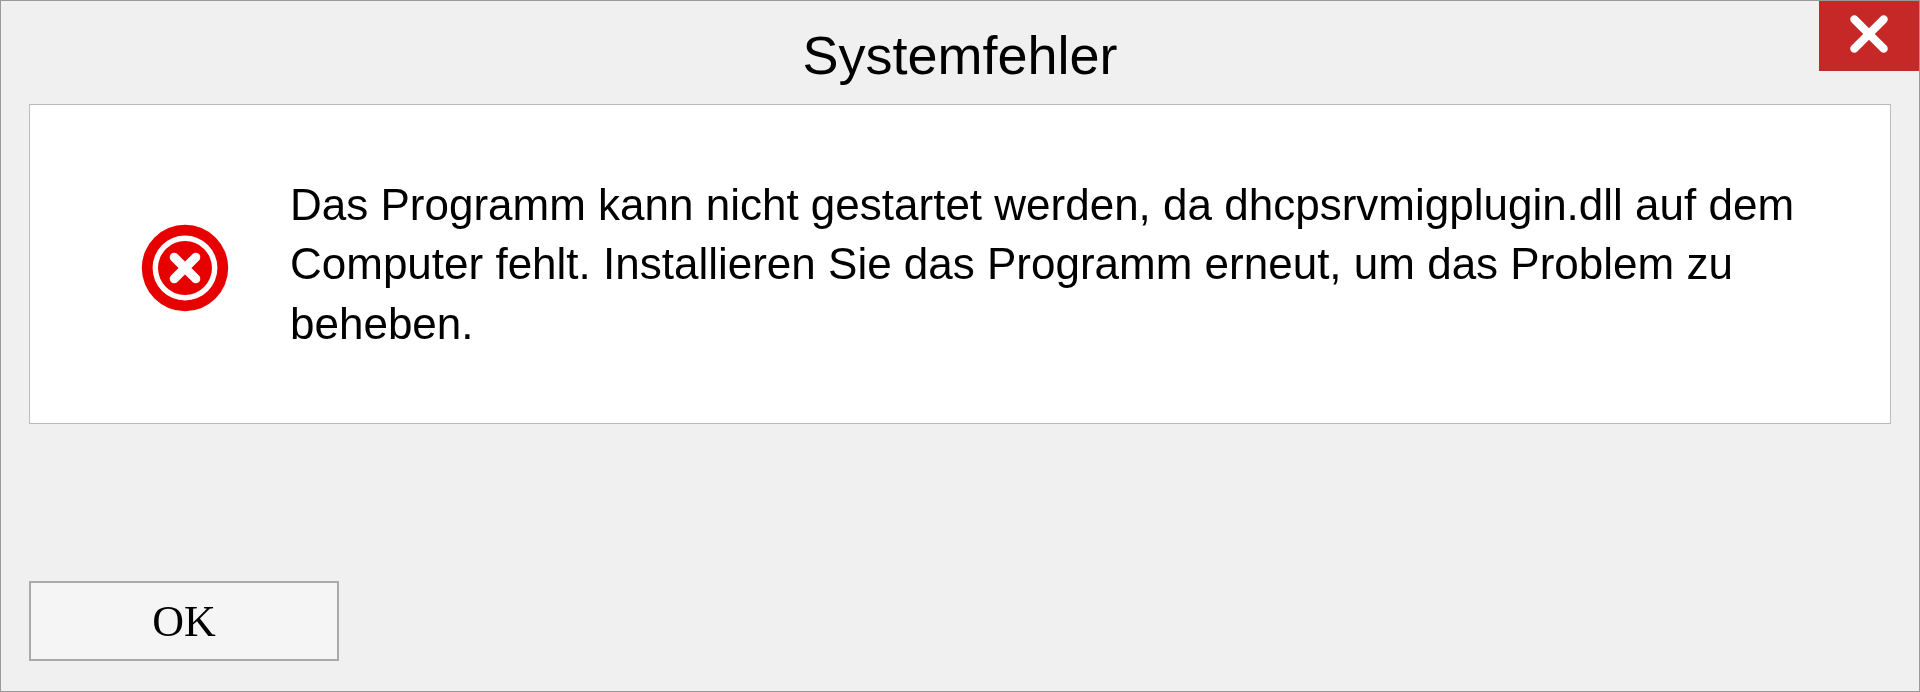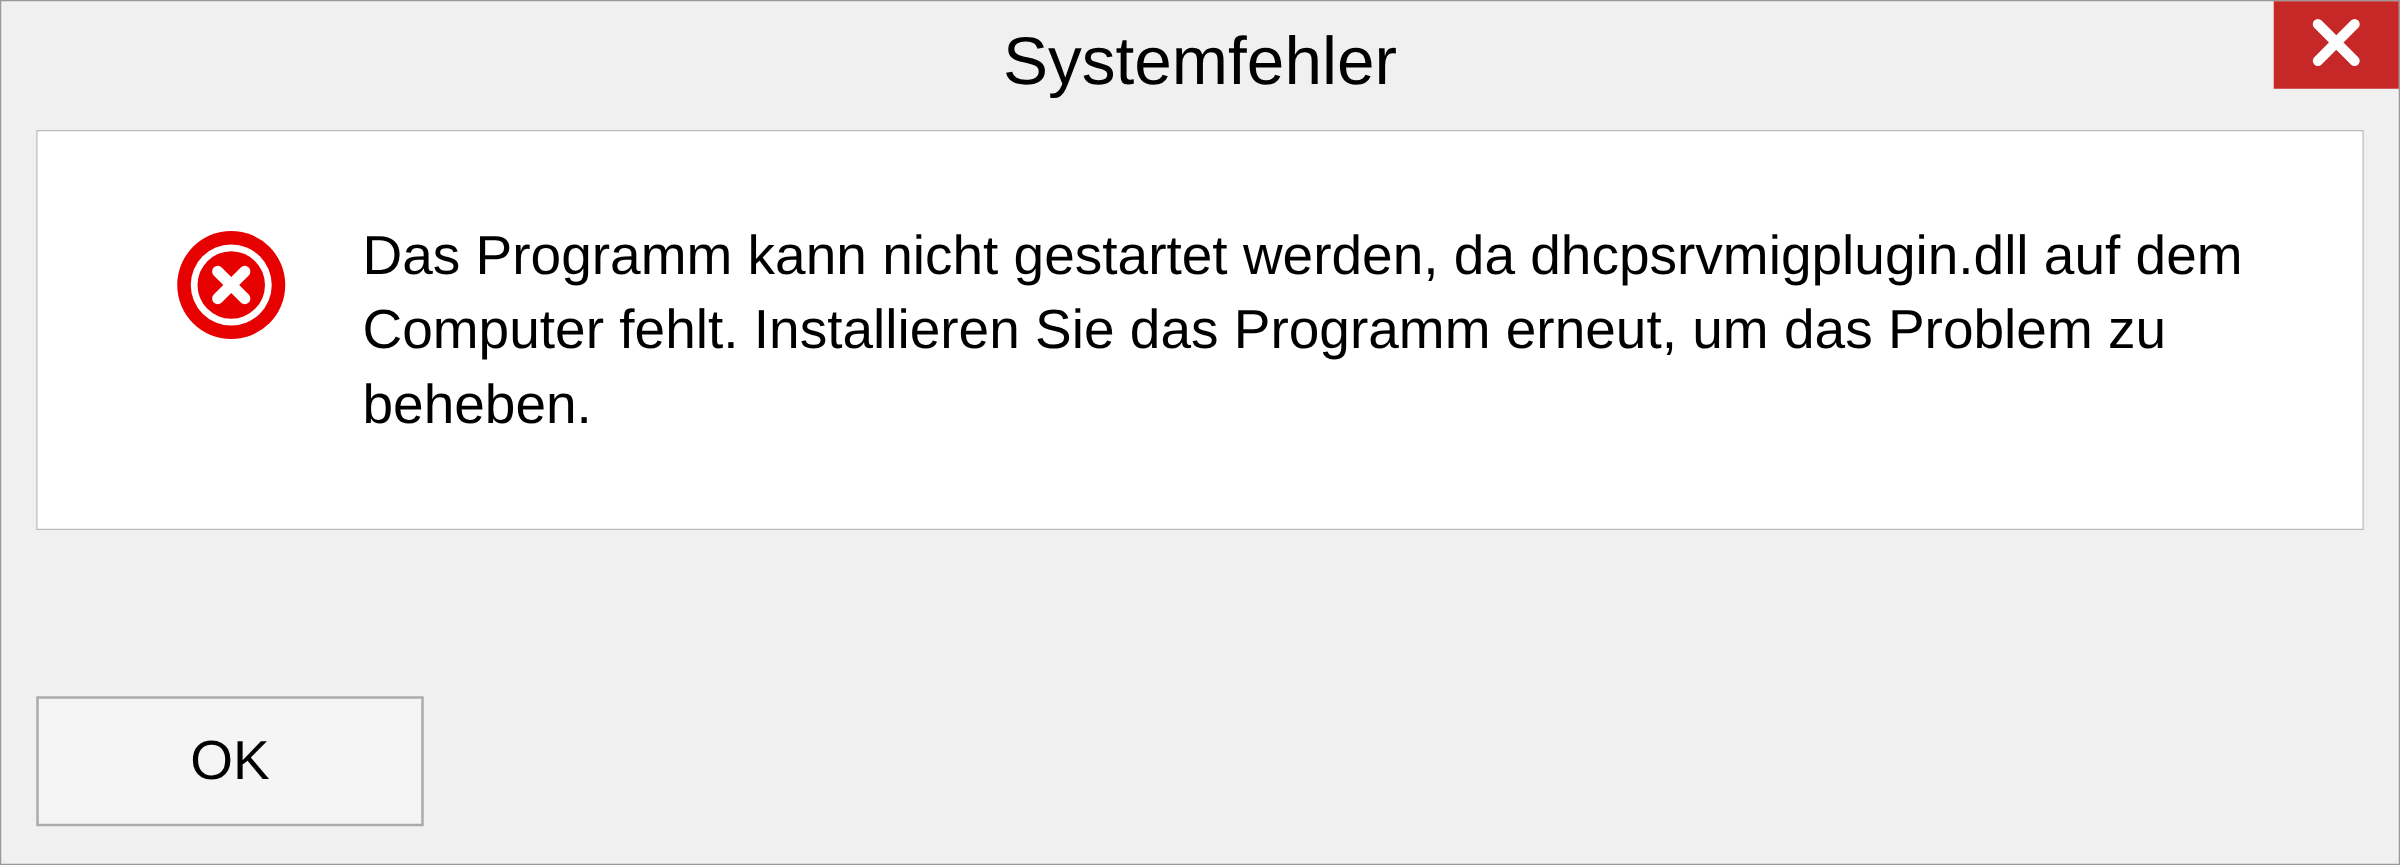--- a/index.html
+++ b/index.html
@@ -21,21 +21,21 @@
       left: 0;
       right: 0;
       bottom: 0;
       background: #f0f0f0;
       border: 1px solid #999;
       display: flex;
       flex-direction: column;
     }
     .titlebar {
       display: flex;
-      align-items: center;
+      align-items: flex-end;
       justify-content: center;
       position: relative;
       height: 85px;
       padding-top: 10px;
     }
     .title-text {
       font-size: 54px;
       font-weight: 400;
       color: #000;
       text-align: center;
@@ -55,21 +55,21 @@
     .close-btn svg {
       width: 44px;
       height: 44px;
     }
     .content-box {
       margin: 18px 28px 0 28px;
       background: #ffffff;
       border: 1px solid #bbb;
       padding: 70px 90px 70px 110px;
       display: flex;
-      align-items: flex-start;
+      align-items: center;
       gap: 60px;
     }
     .error-icon {
       width: 90px;
       height: 90px;
       flex-shrink: 0;
       margin-top: 8px;
     }
     .error-icon svg {
       width: 100%;
@@ -91,25 +91,25 @@
     .watermark {
       font-size: 62px;
       font-weight: 900;
       font-style: italic;
       color: #e60000;
       letter-spacing: 1px;
       margin-left: 650px;
     }
     .ok-btn {
       width: 310px;
-      height: 104px;
+      height: 80px;
       background: #f5f5f5;
       border: 2px solid #aaa;
       font-size: 44px;
-      font-family: Liberation Sans, sans-serif;
+      font-family: Liberation Serif, serif;
       color: #000;
       cursor: pointer;
       display: flex;
       align-items: center;
       justify-content: center;
     }
   </style>
 </head>
 <body>
 

